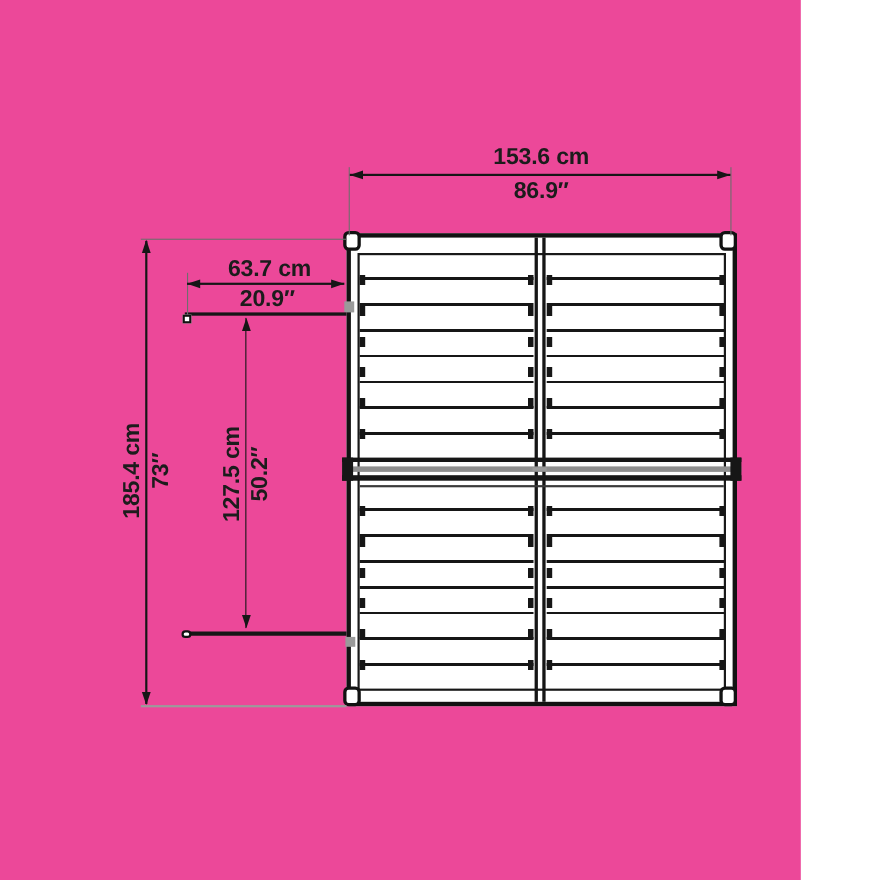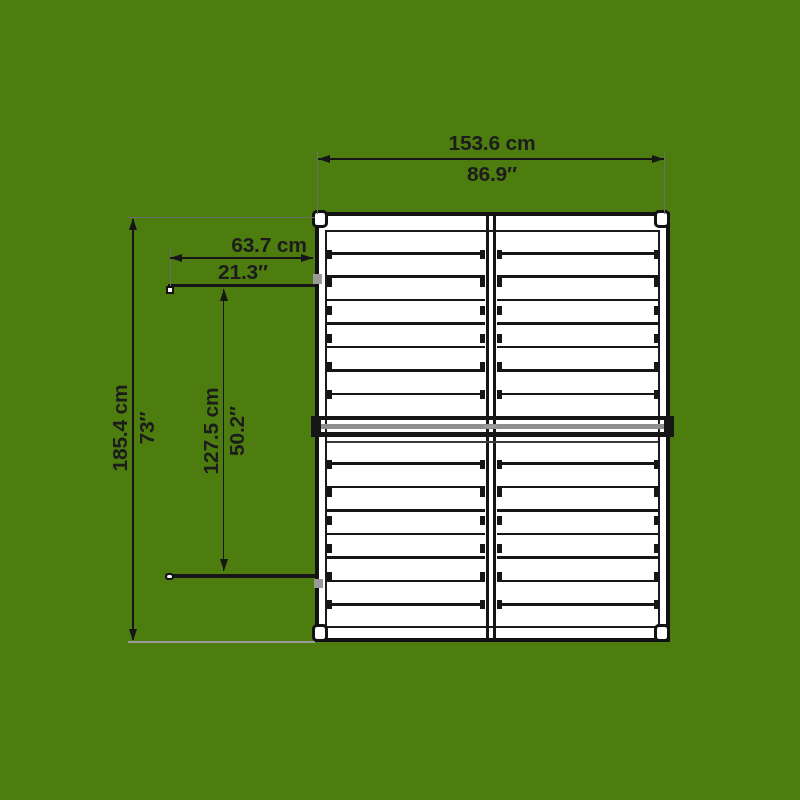--- a/index.html
+++ b/index.html
@@ -1,17 +1,17 @@
 <!DOCTYPE html>
 <html><head>
 <meta charset="utf-8">
 <style>
   html,body{margin:0;padding:0;background:#fff;}
   .canvas{
-    position:relative;width:800px;height:800px;background:#4d7c0f;overflow:hidden;
+    position:relative;width:728px;height:800px;background:#ec4899;overflow:hidden;
     font-family:"Liberation Sans",sans-serif;
   }
   .abs{position:absolute;}
   .ln{position:absolute;background:#161616;}
   .ext{position:absolute;background:#6e6e6e;}
   .ext-light{position:absolute;background:#9b9b9b;}
 
   
   .shed-outline{left:315px;top:212px;width:355px;height:430px;border:4px solid #121212;box-sizing:border-box;background:#fff;}
   .inner-frame{left:325px;top:230px;width:335px;height:398px;border:2px solid #1a1a1a;box-sizing:border-box;background:transparent;}
@@ -72,21 +72,21 @@
   .dtop-arrl{left:318px;top:155px;}
   .dtop-arrr{left:652px;top:155px;}
   .dtop-cm{left:492px;top:132px;}
   .dtop-in{left:492px;top:163px;}
 
   
   .ddoor-ext{left:169.5px;top:248px;width:1.4px;height:38px;}
   .ddoor-line{left:170px;top:257px;width:143px;height:1.7px;}
   .ddoor-arrl{left:170px;top:254px;}
   .ddoor-arrr{left:301px;top:254px;}
-  .ddoor-cm{left:245px;top:234px;margin-left:24px;}
+  .ddoor-cm{left:245px;top:234px;}
   .ddoor-in{left:243px;top:261px;}
 
   
   .ddep-exttop{left:128px;top:216.5px;width:187px;height:1.3px;}
   .ddep-extbot{left:128px;top:641px;width:187px;height:1.5px;}
   .ddep-line{left:132.2px;top:219px;width:1.7px;height:421px;}
   .ddep-arru{left:129px;top:218px;}
   .ddep-arrd{left:129px;top:629px;}
   .ddep-cm{left:120px;top:428px;}
   .ddep-in{left:147px;top:428px;}
@@ -150,21 +150,21 @@
   <div class="arr left dtop-arrl"></div>
   <div class="arr right dtop-arrr"></div>
   <div class="dim-label h-center dtop-cm">153.6 cm</div>
   <div class="dim-label h-center dtop-in">86.9″</div>
 
   <div class="ext ddoor-ext"></div>
   <div class="ln ddoor-line"></div>
   <div class="arr left ddoor-arrl"></div>
   <div class="arr right ddoor-arrr"></div>
   <div class="dim-label h-center ddoor-cm">63.7 cm</div>
-  <div class="dim-label h-center ddoor-in">21.3″</div>
+  <div class="dim-label h-center ddoor-in">20.9″</div>
 
   <div class="ext ddep-exttop"></div>
   <div class="ext-light ddep-extbot"></div>
   <div class="ln ddep-line"></div>
   <div class="arr up ddep-arru"></div>
   <div class="arr down ddep-arrd"></div>
   <div class="dim-label v-rot ddep-cm">185.4 cm</div>
   <div class="dim-label v-rot ddep-in">73″</div>
 
   <div class="ln dspan-line"></div>

